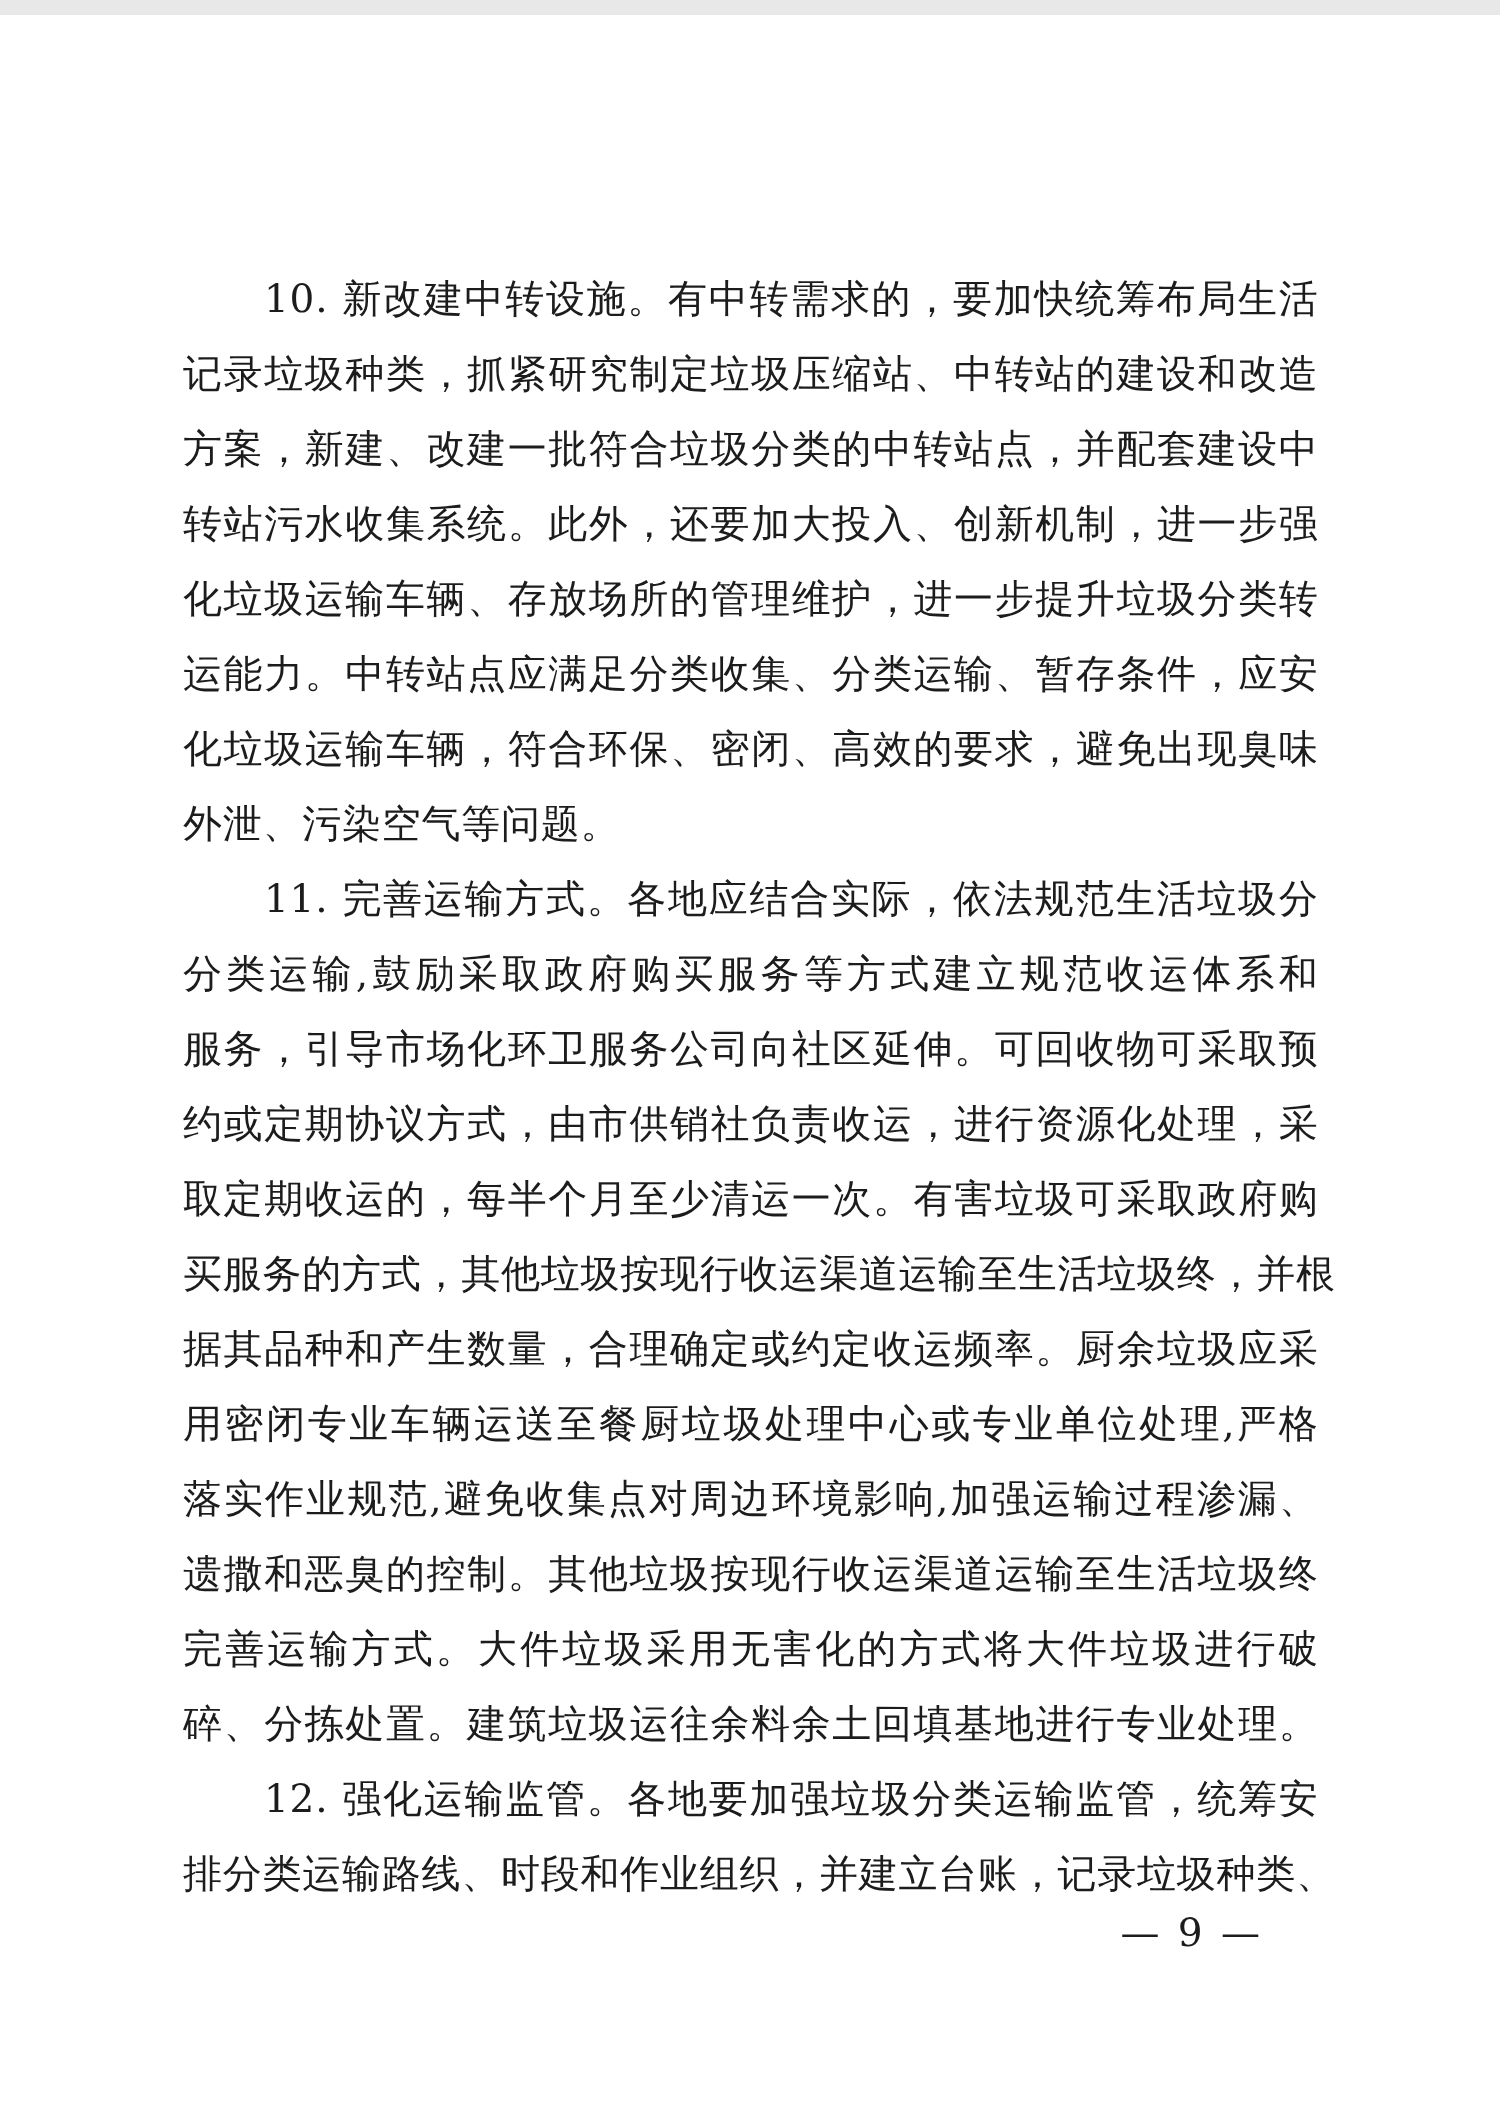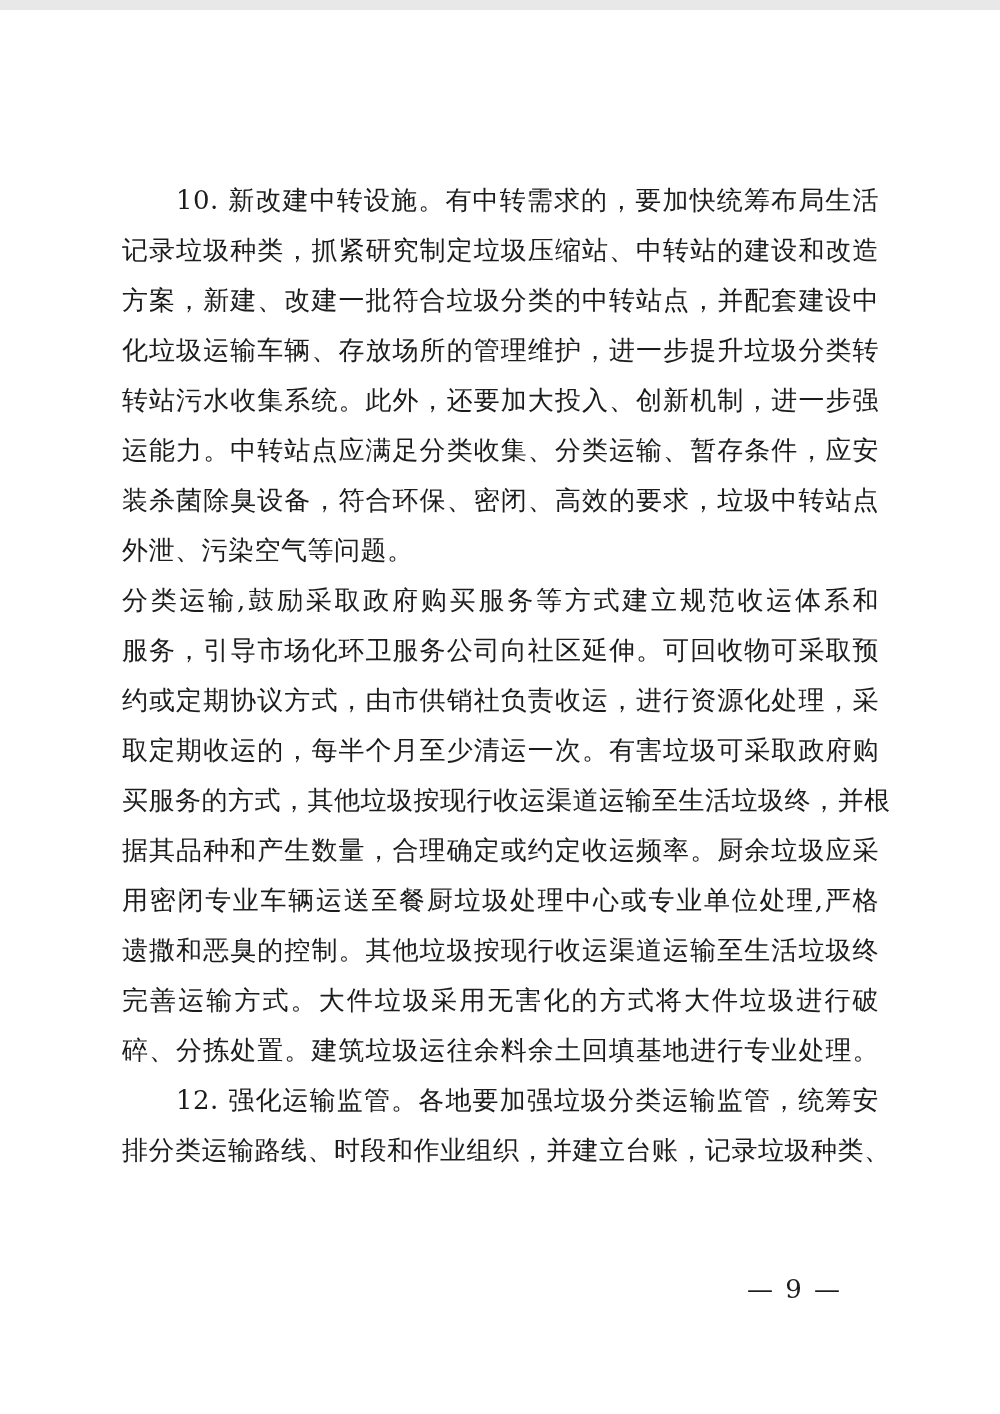--- a/index.html
+++ b/index.html
@@ -60,35 +60,37 @@
 </head>
 <body>
 
 <div class="page">
   <div class="text-block">
 
     <div class="para">
       <div class="line first">10. 新改建中转设施。有中转需求的，要加快统筹布局生活</div>
       <div class="line">记录垃圾种类，抓紧研究制定垃圾压缩站、中转站的建设和改造</div>
       <div class="line">方案，新建、改建一批符合垃圾分类的中转站点，并配套建设中</div>
+      <div class="line">转站污水收集系统。此外，还要加大投入、创新机制，进一步强</div>
       <div class="line">化垃圾运输车辆、存放场所的管理维护，进一步提升垃圾分类转</div>
-      <div class="line">转站污水收集系统。此外，还要加大投入、创新机制，进一步强</div>
       <div class="line">运能力。中转站点应满足分类收集、分类运输、暂存条件，应安</div>
-      <div class="line">装杀菌除臭设备，符合环保、密闭、高效的要求，垃圾中转站点</div>
+      <div class="line">化垃圾运输车辆，符合环保、密闭、高效的要求，避免出现臭味</div>
       <div class="line short">外泄、污染空气等问题。</div>
     </div>
 
     <div class="para">
+      <div class="line first">11. 完善运输方式。各地应结合实际，依法规范生活垃圾分</div>
       <div class="line">分类运输,鼓励采取政府购买服务等方式建立规范收运体系和</div>
       <div class="line">服务，引导市场化环卫服务公司向社区延伸。可回收物可采取预</div>
       <div class="line">约或定期协议方式，由市供销社负责收运，进行资源化处理，采</div>
       <div class="line">取定期收运的，每半个月至少清运一次。有害垃圾可采取政府购</div>
       <div class="line">买服务的方式，其他垃圾按现行收运渠道运输至生活垃圾终，并根</div>
       <div class="line">据其品种和产生数量，合理确定或约定收运频率。厨余垃圾应采</div>
       <div class="line">用密闭专业车辆运送至餐厨垃圾处理中心或专业单位处理,严格</div>
+      <div class="line">落实作业规范,避免收集点对周边环境影响,加强运输过程渗漏、</div>
       <div class="line">遗撒和恶臭的控制。其他垃圾按现行收运渠道运输至生活垃圾终</div>
       <div class="line">完善运输方式。大件垃圾采用无害化的方式将大件垃圾进行破</div>
       <div class="line">碎、分拣处置。建筑垃圾运往余料余土回填基地进行专业处理。</div>
     </div>
 
     <div class="para">
       <div class="line first">12. 强化运输监管。各地要加强垃圾分类运输监管，统筹安</div>
       <div class="line">排分类运输路线、时段和作业组织，并建立台账，记录垃圾种类、</div>
     </div>
 

